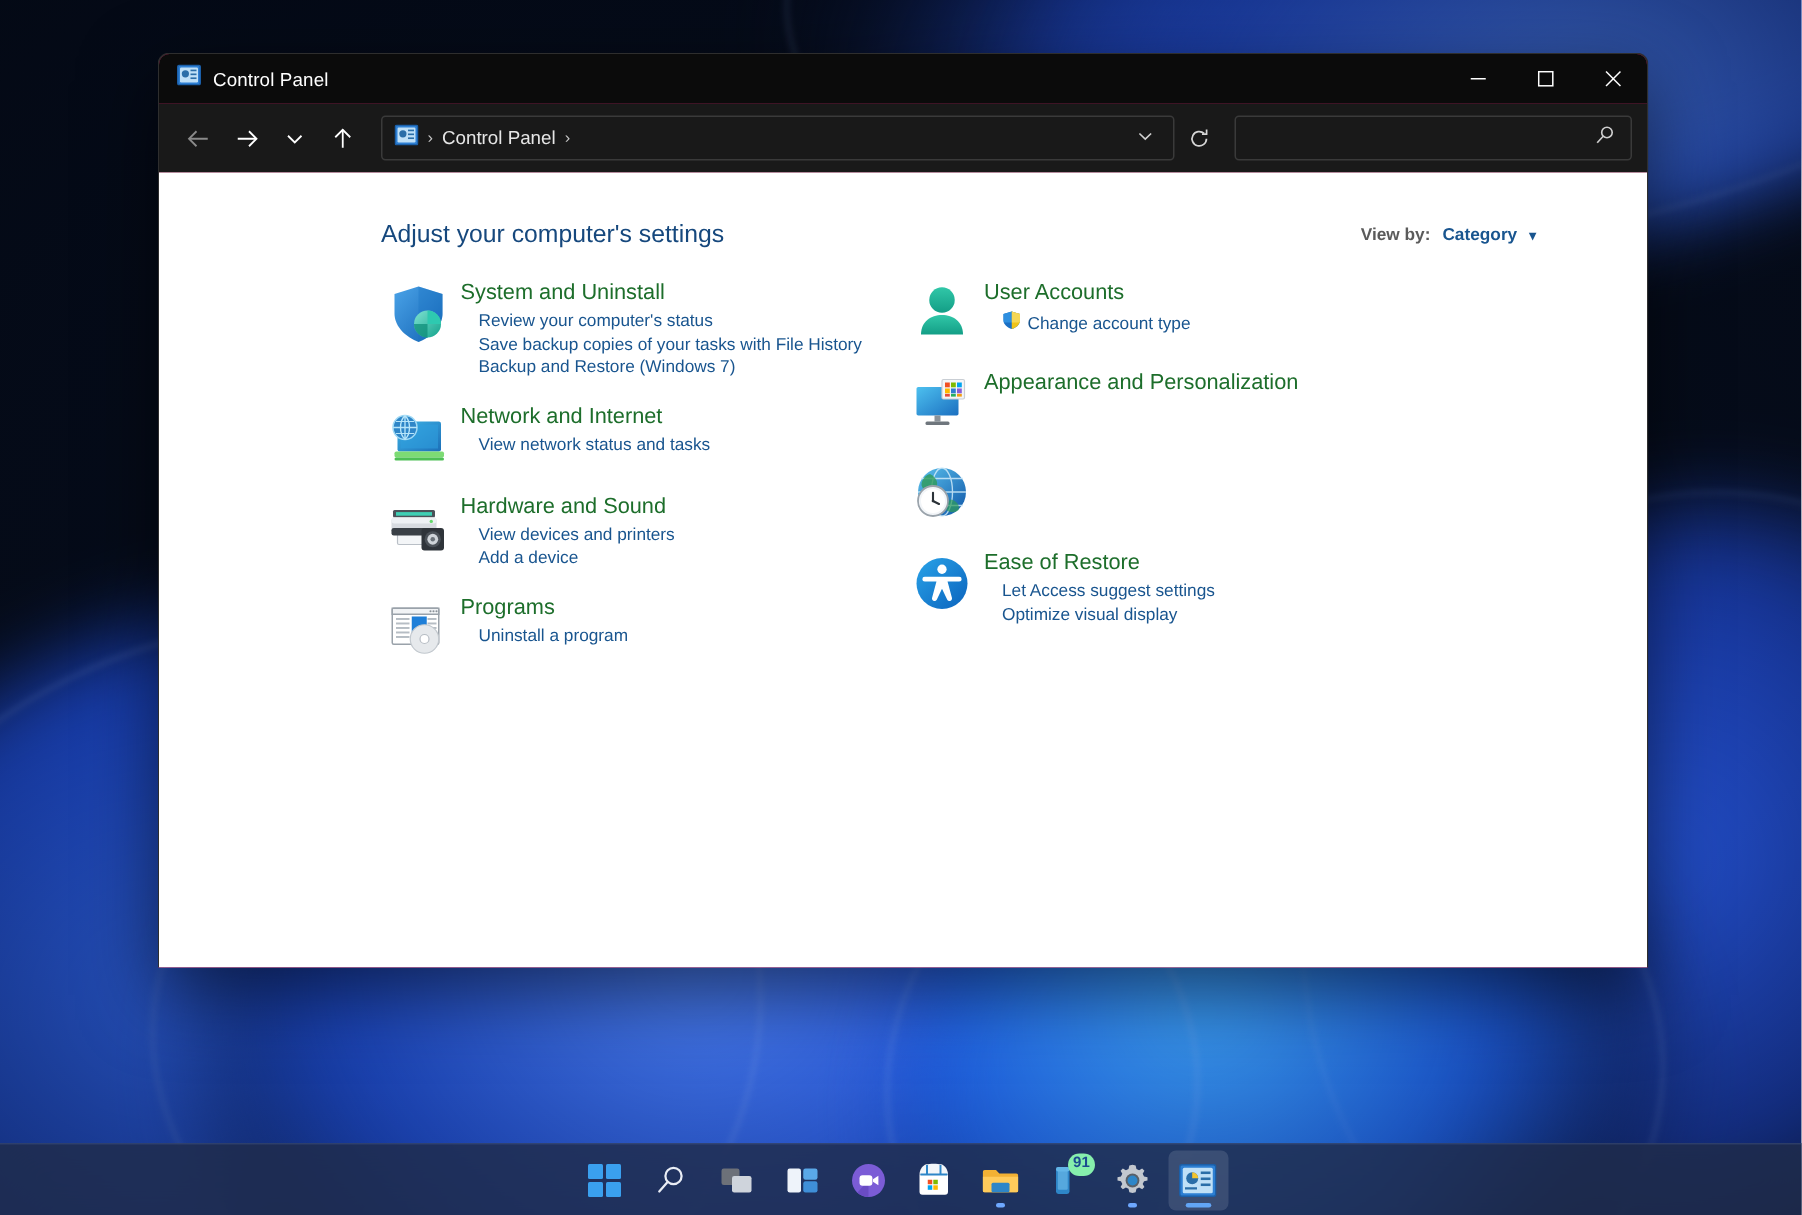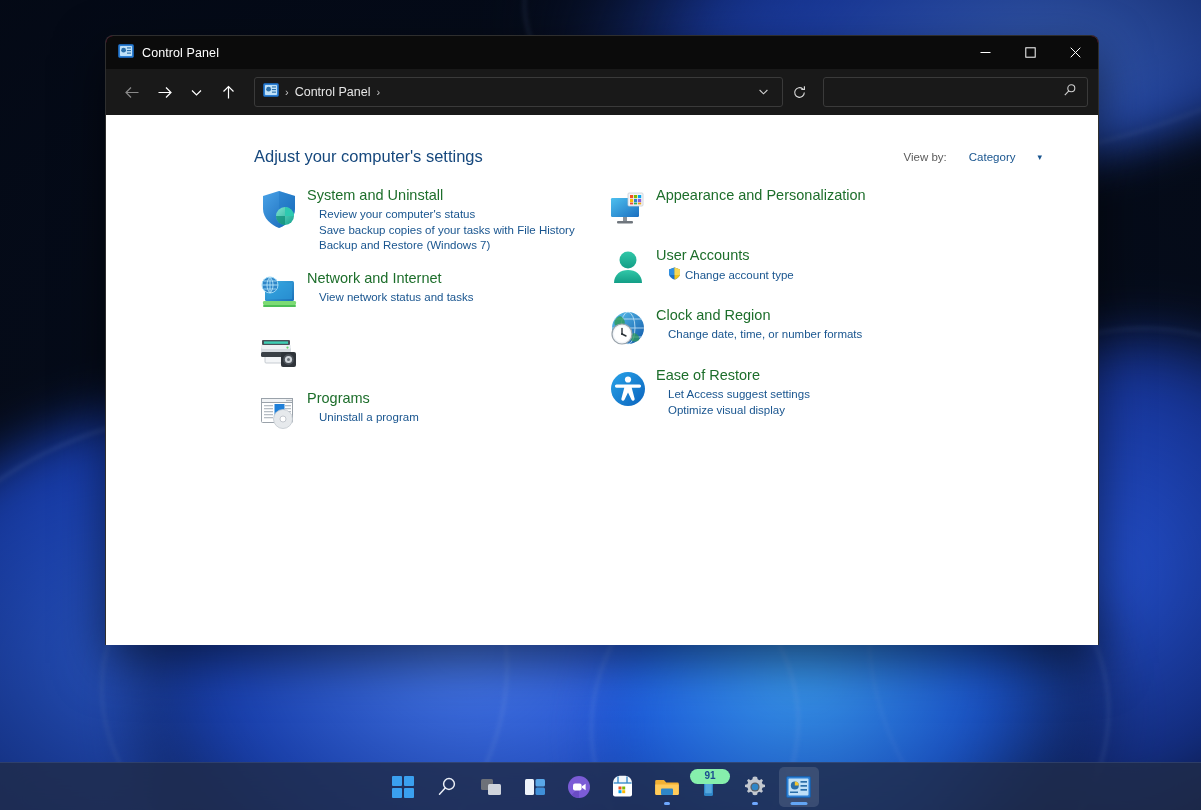--- a/index.html
+++ b/index.html
@@ -173,23 +173,24 @@
   }
   #page-heading {
     position: absolute;
     left: 148px; top: 32px;
     font-size: 16.5px;
     color: #16487d;
     font-family: "Liberation Sans", sans-serif;
   }
   #viewby {
     position: absolute;
-    right: 56px; top: 36px;
-    display: flex; align-items: center; gap: 22px;
+    right: 74px; top: 36px;
+    display: flex; align-items: center; gap: 8px;
     font-size: 11.5px;
+    font-weight: bold;
   }
   #viewby-label { color: #5b5b5b; }
   #viewby-value { color: #19558f; text-align: right; }
   #viewby-caret { color: #19558f; font-size: 9px; }
 
   #columns {
     position: absolute;
     left: 145px; top: 70px;
     right: 30px;
     display: flex;
@@ -251,21 +252,21 @@
   .tb-item.active .tb-underline { width: 17px; background: #62a5f5; }
   .tb-badge {
     position: absolute;
     top: 2px; right: 1px;
     min-width: 17px; height: 15px;
     border-radius: 8px;
     background: #86efac;
     color: #1b4b8f;
     font-size: 10px; font-weight: bold;
     display: flex; align-items: center; justify-content: center;
-    padding: 0 14px;
+    padding: 0 3px;
     line-height: 1;
   }
 </style>
 </head>
 <body>
 
 <div id="desktop">
 
   <div class="bloom bloom-e"></div>
   <div class="bloom bloom-f"></div>
@@ -456,20 +457,25 @@
                 <rect x="4" y="15" width="30" height="11" rx="2" fill="#d7dbe0"></rect>
                 <rect x="4" y="15" width="30" height="4" rx="2" fill="#eef1f4"></rect>
                 <rect x="8" y="25" width="20" height="8" rx="1" fill="#f3f5f7" stroke="#b9bfc6" stroke-width="0.8"></rect>
                 <rect x="4" y="22" width="30" height="5" rx="1.5" fill="#3a4046"></rect>
                 <circle cx="30.5" cy="17.6" r="1.1" fill="#64d86a"></circle>
                 <rect x="24" y="22" width="15" height="15" rx="2" fill="#2f343a"></rect>
                 <circle cx="31.5" cy="29.5" r="5.4" fill="#4b5158"></circle>
                 <circle cx="31.5" cy="29.5" r="3.6" fill="#cfd4d9"></circle>
                 <circle cx="31.5" cy="29.5" r="1.5" fill="#6b7279"></circle>
               </svg>
+            </div>
+            <div class="cat-body">
+              <a class="cat-title">Hardware and Sound</a>
+              <a class="cat-link">View devices and printers</a>
+              <a class="cat-link">Add a device</a>
             </div>
           </div>
 
           <div class="cat">
             <div class="cat-icon">
               <svg width="44" height="44" viewBox="0 0 44 44">
                 <rect x="4.5" y="8.5" width="31" height="24" rx="1" fill="#ffffff" stroke="#9aa2aa" stroke-width="1"></rect>
                 <rect x="4.5" y="8.5" width="31" height="4" fill="#f1f3f5" stroke="#9aa2aa" stroke-width="1"></rect>
                 <circle cx="30" cy="10.5" r="0.7" fill="#8a9299"></circle>
                   <circle cx="32" cy="10.5" r="0.7" fill="#8a9299"></circle>
@@ -492,20 +498,49 @@
             </div>
             <div class="cat-body">
               <a class="cat-title">Programs</a>
               <a class="cat-link">Uninstall a program</a>
             </div>
           </div>
 
         </div>
 
         <div class="col right">
+
+          <div class="cat">
+            <div class="cat-icon">
+              <svg width="44" height="44" viewBox="0 0 44 44">
+                <defs>
+                  <linearGradient id="usr" x1="0" y1="0" x2="0" y2="1">
+                    <stop offset="0%" stop-color="#31c7a8"></stop>
+                      <stop offset="100%" stop-color="#139e86"></stop>
+                  </linearGradient>
+                </defs>
+                <circle cx="22" cy="13" r="8.5" fill="url(#usr)"></circle>
+                <path d="M8 36 C8 27.5 14.5 23 22 23 C29.5 23 36 27.5 36 36 Z" fill="url(#usr)"></path>
+              </svg>
+            </div>
+            <div class="cat-body">
+              <a class="cat-title">User Accounts</a>
+              <a class="cat-link with-shield">
+                <span>
+                  <svg width="13" height="13" viewBox="0 0 13 13">
+                    <path d="M6.5 0.6 L12 2.4 V6.4 C12 9.5 9.4 11.6 6.5 12.4 C3.6 11.6 1 9.5 1 6.4 V2.4 Z" fill="#1a6fc4"></path>
+                    <path d="M6.5 0.6 L12 2.4 V6.4 C12 9.5 9.4 11.6 6.5 12.4 Z" fill="#f0c419"></path>
+                    <path d="M6.5 0.6 L1 2.4 V6.4 C1 7 1.05 7.5 1.2 8 L6.5 8 Z" fill="#2e8fe0"></path>
+                    <path d="M6.5 0.6 L12 2.4 V6.4 C12 7 11.95 7.5 11.8 8 L6.5 8 Z" fill="#f6d755"></path>
+                  </svg>
+                </span>
+                <span>Change account type</span>
+              </a>
+            </div>
+          </div>
 
           <div class="cat">
             <div class="cat-icon">
               <svg width="44" height="44" viewBox="0 0 44 44">
                 <defs>
                   <linearGradient id="apm" x1="0" y1="0" x2="1" y2="1">
                     <stop offset="0%" stop-color="#4dc0ef"></stop>
                       <stop offset="100%" stop-color="#1b6fc0"></stop>
                   </linearGradient>
                 </defs>
@@ -528,73 +563,40 @@
             </div>
             <div class="cat-body">
               <a class="cat-title">Appearance and Personalization</a>
             </div>
           </div>
 
           <div class="cat">
             <div class="cat-icon">
               <svg width="44" height="44" viewBox="0 0 44 44">
                 <defs>
-                  <linearGradient id="usr" x1="0" y1="0" x2="0" y2="1">
-                    <stop offset="0%" stop-color="#31c7a8"></stop>
-                      <stop offset="100%" stop-color="#139e86"></stop>
-                  </linearGradient>
-                </defs>
-                <circle cx="22" cy="13" r="8.5" fill="url(#usr)"></circle>
-                <path d="M8 36 C8 27.5 14.5 23 22 23 C29.5 23 36 27.5 36 36 Z" fill="url(#usr)"></path>
-              </svg>
-            </div>
-            <div class="cat-body">
-              <a class="cat-title">User Accounts</a>
-              <a class="cat-link with-shield">
-                <span>
-                  <svg width="13" height="13" viewBox="0 0 13 13">
-                    <path d="M6.5 0.6 L12 2.4 V6.4 C12 9.5 9.4 11.6 6.5 12.4 C3.6 11.6 1 9.5 1 6.4 V2.4 Z" fill="#1a6fc4"></path>
-                    <path d="M6.5 0.6 L12 2.4 V6.4 C12 9.5 9.4 11.6 6.5 12.4 Z" fill="#f0c419"></path>
-                    <path d="M6.5 0.6 L1 2.4 V6.4 C1 7 1.05 7.5 1.2 8 L6.5 8 Z" fill="#2e8fe0"></path>
-                    <path d="M6.5 0.6 L12 2.4 V6.4 C12 7 11.95 7.5 11.8 8 L6.5 8 Z" fill="#f6d755"></path>
-                  </svg>
-                </span>
-                <span>Change account type</span>
-              </a>
-            </div>
-          </div>
-
-          <div class="cat">
-            <div class="cat-icon">
-              <svg width="44" height="44" viewBox="0 0 44 44">
-                <defs>
                   <linearGradient id="glb" x1="0" y1="0" x2="1" y2="1">
                     <stop offset="0%" stop-color="#5cc3ee"></stop>
                       <stop offset="100%" stop-color="#0f56a8"></stop>
                   </linearGradient>
                 </defs>
                 <circle cx="22" cy="21" r="16" fill="url(#glb)"></circle>
                 <g stroke="#cfeaf9" stroke-width="0.9" fill="none" opacity="0.85">
                   <ellipse cx="22" cy="21" rx="7" ry="16"></ellipse>
                   <line x1="6" y1="21" x2="38" y2="21"></line>
                   <path d="M8 12 h28 M8 30 h28"></path>
                 </g>
                 <path d="M14 9 c4 2 6 6 4 9 c-2 3 -7 2 -9 0 c-2 -3 1 -8 5 -9 Z" fill="#2f9b57" opacity="0.8"></path>
                 <path d="M28 26 c4 1 6 4 5 7 c-2 2 -6 2 -8 0 c-1 -3 0 -6 3 -7 Z" fill="#2f9b57" opacity="0.7"></path>
                 <circle cx="16" cy="27" r="10" fill="#f2f5f8" stroke="#9aa3ab" stroke-width="1.2"></circle>
                 <circle cx="16" cy="27" r="8" fill="#ffffff"></circle>
                 <line x1="16" y1="27" x2="16" y2="21.5" stroke="#2b3238" stroke-width="1.4" stroke-linecap="round"></line>
                 <line x1="16" y1="27" x2="20" y2="29" stroke="#2b3238" stroke-width="1.4" stroke-linecap="round"></line>
                 <circle cx="16" cy="27" r="0.9" fill="#2b3238"></circle>
               </svg>
             </div>
-            <div class="cat-body">
-              <a class="cat-title">Clock and Region</a>
-              <a class="cat-link">Change date, time, or number formats</a>
-            </div>
           </div>
 
           <div class="cat">
             <div class="cat-icon">
               <svg width="44" height="44" viewBox="0 0 44 44">
                 <defs>
                   <linearGradient id="eoa" x1="0" y1="0" x2="1" y2="1">
                     <stop offset="0%" stop-color="#29a3e8"></stop>
                       <stop offset="100%" stop-color="#0b63bd"></stop>
                   </linearGradient>

